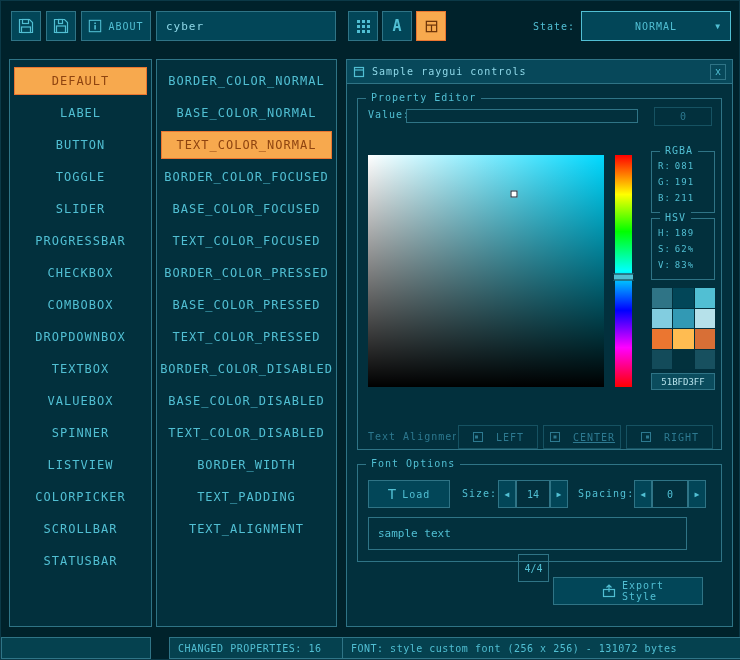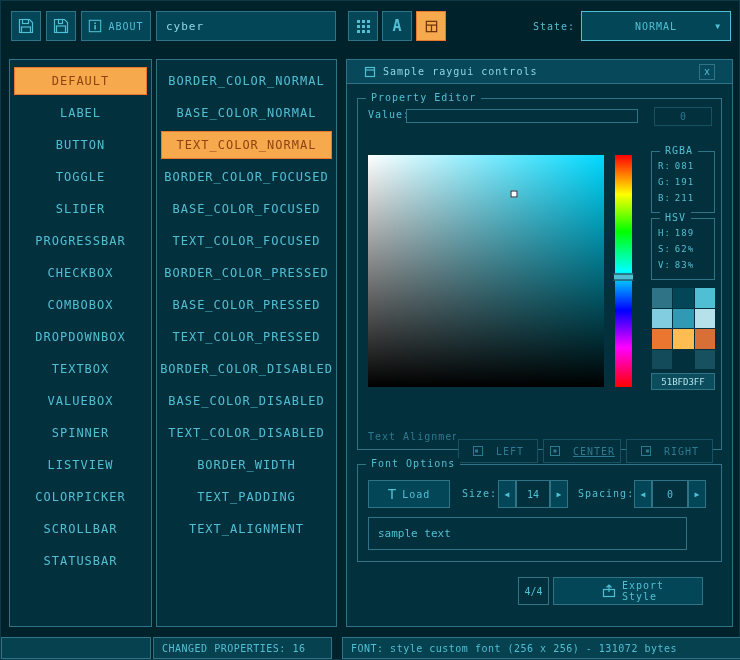--- a/index.html
+++ b/index.html
@@ -51,21 +51,21 @@
   #controls-panel{left:8px;width:143px;}
   #properties-panel{left:155px;width:181px;}
   .list-item{height:28px;margin:0 4px 4px 4px;display:flex;align-items:center;justify-content:center;
        color:var(--text);font-size:12px;letter-spacing:1px;white-space:nowrap;}
   .list-item.selected{background:var(--orange-bg);border:1px solid var(--orange);color:var(--orange-text);}
 
   
   #sample-window{position:absolute;left:345px;top:58px;width:387px;height:568px;background:var(--panel);
        border:1px solid var(--border);}
   .titlebar{position:absolute;top:0;left:0;right:0;height:24px;background:var(--titlebar);
-       border-bottom:1px solid var(--border);display:flex;align-items:center;gap:7px;padding:0 17px;}
+       border-bottom:1px solid var(--border);display:flex;align-items:center;gap:7px;padding:0 6px;}
   .titlebar .title{font-size:10px;letter-spacing:1px;color:var(--text-bright);}
   .close-btn{margin-left:auto;width:16px;height:16px;border:1px solid var(--border);display:flex;
        align-items:center;justify-content:center;font-size:10px;color:var(--text);}
 
   
   #prop-editor{left:10px;top:38px;width:365px;height:352px;}
   #value-label{left:10px;top:10px;}
   #value-slider{position:absolute;left:48px;top:10px;width:232px;height:14px;border:1px solid var(--border);}
   #value-box{position:absolute;left:296px;top:8px;width:58px;height:19px;border:1px solid var(--border-dim);
        color:var(--text-dim);display:flex;align-items:center;justify-content:center;font-size:10px;}
@@ -79,21 +79,21 @@
   #hsv-group{left:293px;top:119px;width:64px;height:62px;}
   .cv-row{display:flex;gap:4px;font-size:9px;letter-spacing:1px;line-height:15px;padding-left:6px;margin-top:1px;}
   .cv-row:first-of-type{margin-top:7px;}
   #style-palette{position:absolute;left:294px;top:189px;width:63px;height:81px;display:grid;
        grid-template-columns:repeat(3,1fr);grid-auto-rows:1fr;gap:1px;}
   .swatch{width:100%;height:100%;}
   #hex-box{position:absolute;left:293px;top:274px;width:64px;height:17px;border:1px solid var(--border);
        background:#0b4c5d;color:#b6e1ea;font-size:9px;display:flex;align-items:center;justify-content:center;letter-spacing:0;}
   #align-label{left:10px;top:326px;height:24px;line-height:24px;color:var(--text-dim);width:88px;
        overflow:hidden;white-space:nowrap;}
-  .align-btn{position:absolute;top:340px;height:24px;border:1px solid var(--border-dim);color:var(--text-dim);
+  .align-btn{position:absolute;top:326px;height:24px;border:1px solid var(--border-dim);color:var(--text-dim);
        display:flex;align-items:center;justify-content:center;gap:12px;font-size:10px;letter-spacing:1px;background:var(--panel);}
   .align-btn svg{stroke:var(--text-dim);}
   #align-left-btn{left:100px;width:80px;}
   #align-center-btn{left:185px;width:78px;text-decoration:underline;}
   #align-right-btn{left:268px;width:87px;}
 
   
   #font-options{left:10px;top:404px;width:365px;height:98px;}
   #load-btn{left:10px;top:15px;width:82px;height:28px;position:absolute;}
   #load-btn .t-glyph{font-size:14px;letter-spacing:0;}
@@ -103,29 +103,29 @@
        color:var(--text);display:flex;align-items:center;justify-content:center;font-size:8px;}
   .spin-val{position:absolute;top:15px;height:28px;border:1px solid var(--border);display:flex;
        align-items:center;justify-content:center;font-size:10px;color:var(--text);}
   #size-dec{left:140px;} #size-val{left:158px;width:34px;} #size-inc{left:192px;}
   #spacing-dec{left:276px;} #spacing-val{left:294px;width:36px;} #spacing-inc{left:330px;}
   #sample-textbox{position:absolute;left:10px;top:52px;width:319px;height:33px;border:1px solid var(--border);
        display:flex;align-items:center;padding-left:9px;font-size:11px;color:var(--text);}
 
   
   #table-btn{left:10px;top:517px;width:157px;height:28px;}
-  #pages-box{left:171px;top:517px;width:31px;height:28px;position:absolute;border:1px solid var(--border);
+  #pages-box{left:171px;top:494px;width:31px;height:28px;position:absolute;border:1px solid var(--border);
        display:flex;align-items:center;justify-content:center;font-size:10px;color:var(--text);}
   #export-btn{left:206px;top:517px;width:150px;height:28px;padding-left:48px;}
 
   
   .status-seg{position:absolute;top:636px;height:22px;background:var(--status);border:1px solid var(--border);
        display:flex;align-items:center;padding:0 8px;font-size:10px;letter-spacing:0.5px;color:var(--text);white-space:nowrap;}
   #status-empty{left:0;width:150px;}
-  #status-changed{left:152px;width:179px;}
+  #status-changed{left:168px;width:179px;}
   #status-font{left:341px;width:399px;}
 
   svg{display:block;}
 </style>
 </head>
 <body>
 
 <div class="app">
 
   <div class="btn tb" id="btn-save1">

